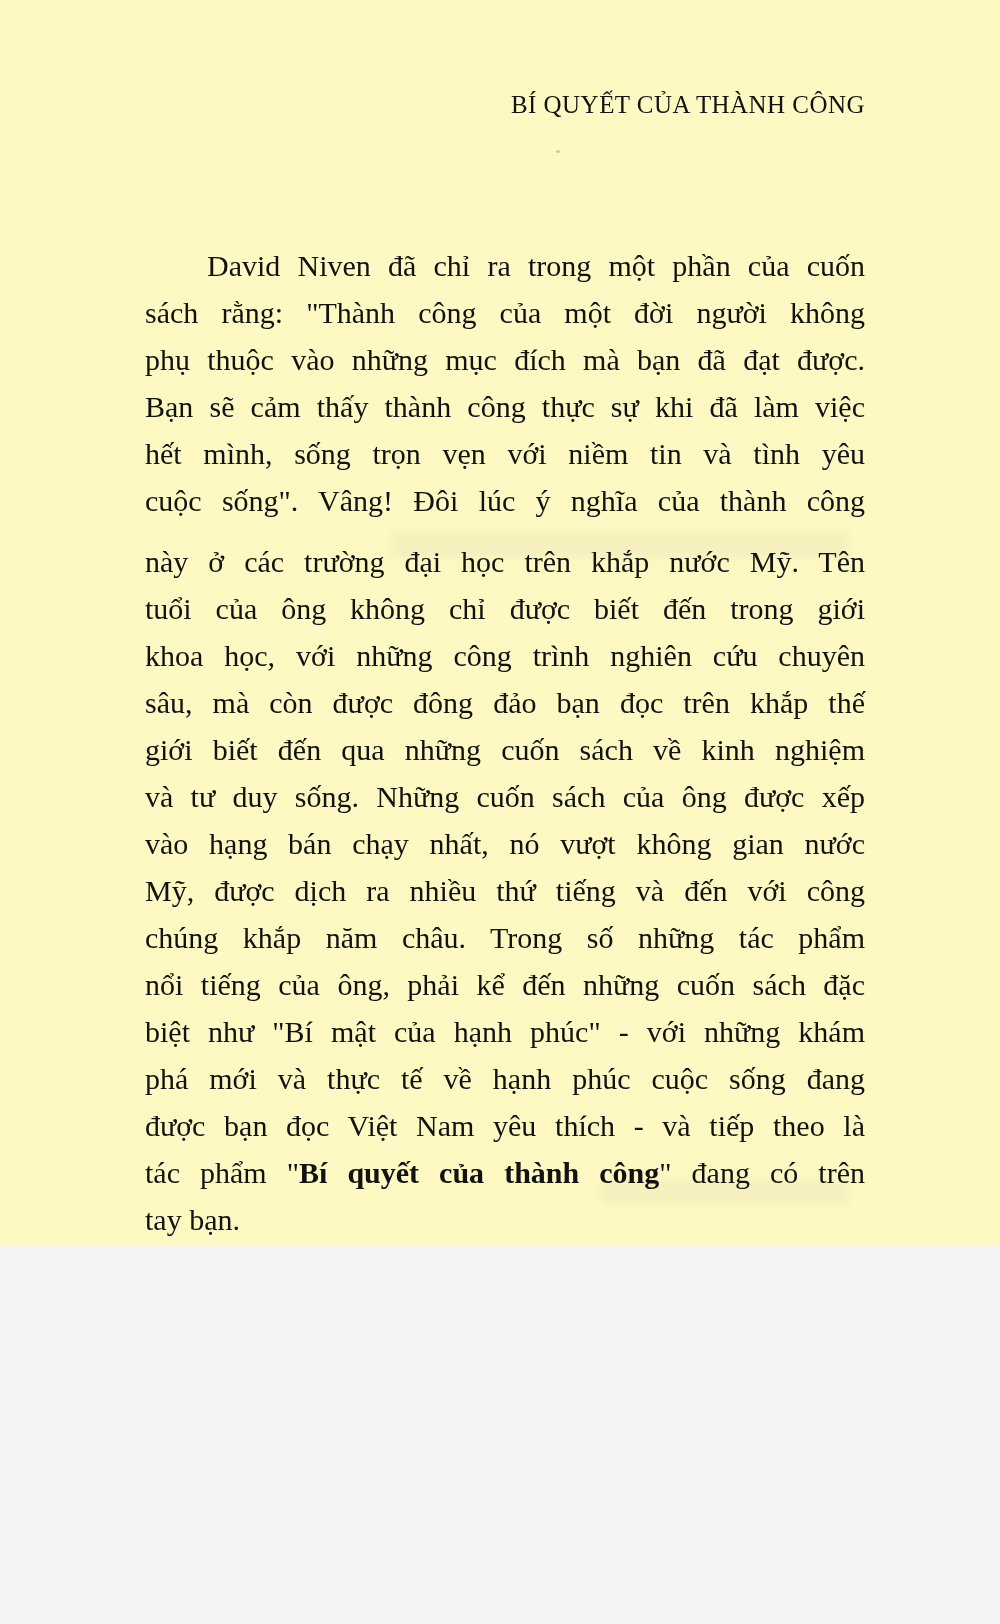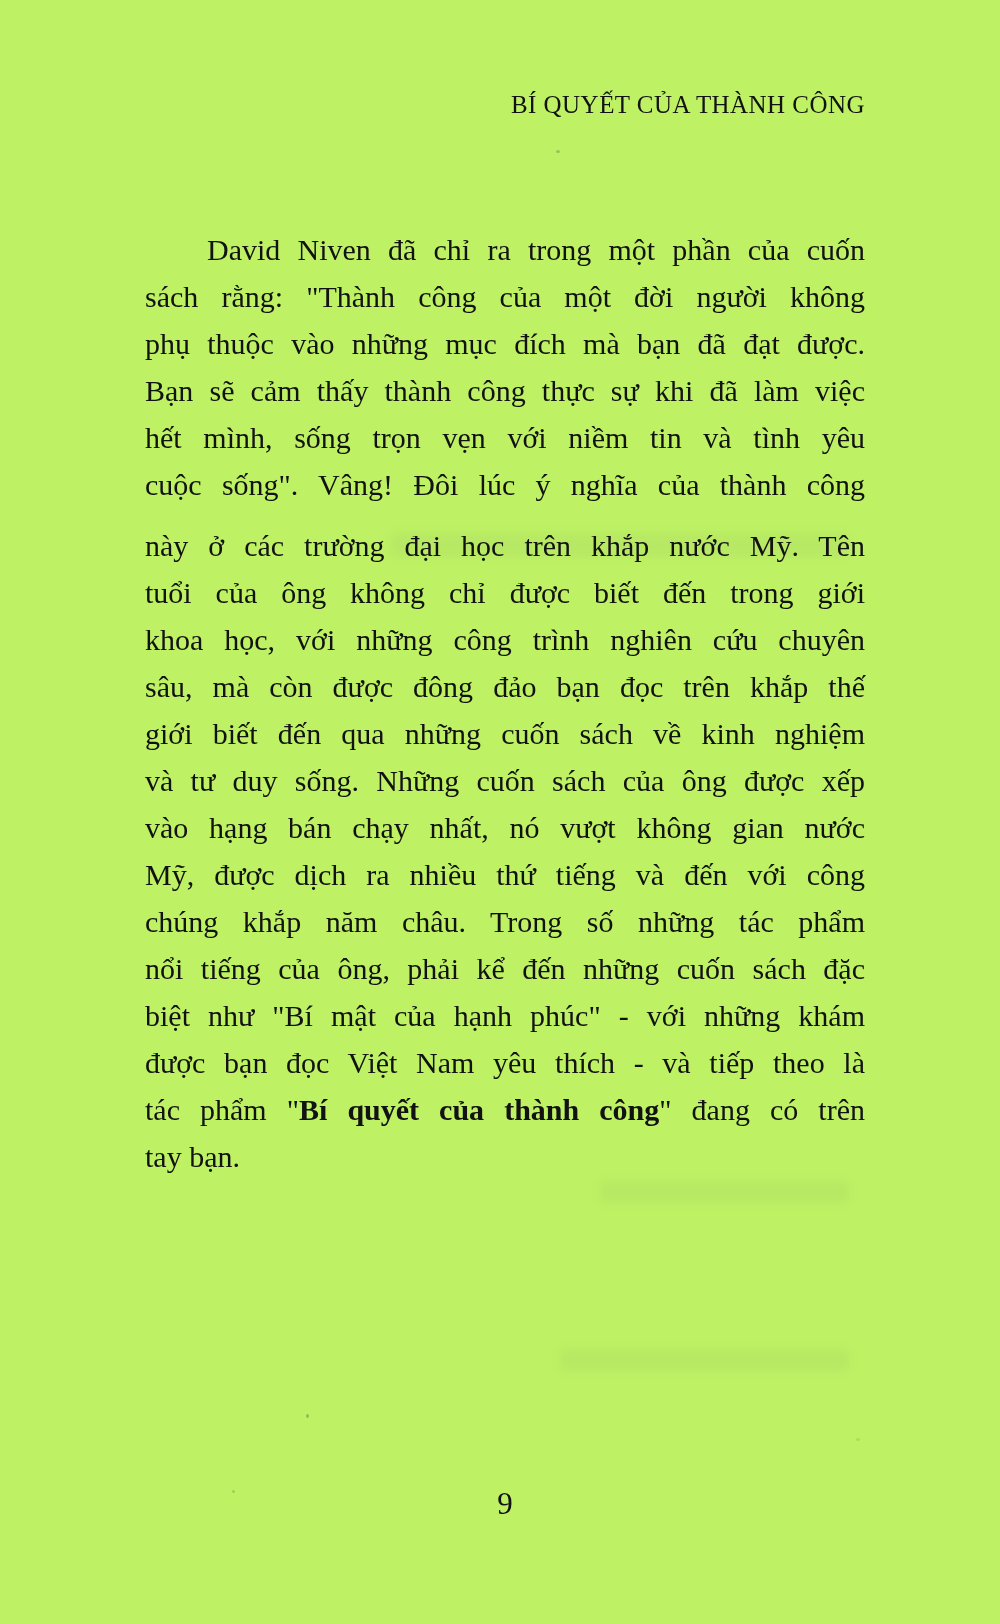--- a/index.html
+++ b/index.html
@@ -3,39 +3,39 @@
 <meta charset="utf-8">
 <style>
   html, body { margin: 0; padding: 0; }
   body {
     width: 1000px; height: 1624px;
     background: #f4f4f4;
     font-family: "Liberation Serif", "DejaVu Serif", serif;
   }
   .page {
     position: relative;
-    width: 1000px; height: 1624px;
-    background: #bef264;
+    width: 1000px; height: 1245px;
+    background: #fef9c3;
     overflow: hidden;
     color: #151515;
   }
   .running-head {
     position: absolute;
     left: 145px; top: 90px; width: 720px;
     text-align: right;
     font-size: 26px;
     letter-spacing: 0.5px;
     white-space: nowrap;
     transform: scaleX(0.96);
     transform-origin: right center;
     color: #121212;
   }
   .body-text {
     position: absolute;
-    left: 145px; top: 226px; width: 720px;
+    left: 145px; top: 242px; width: 720px;
     font-size: 30px;
     line-height: 47px;
     color: #121212;
   }
   .paragraph + .paragraph { margin-top: 14px; }
   .line {
     text-align: justify;
     text-align-last: justify;
     white-space: normal;
   }
@@ -97,20 +97,21 @@
         <div class="line"><span>tuổi của ông không chỉ được biết đến trong giới</span></div>
         <div class="line"><span>khoa học, với những công trình nghiên cứu chuyên</span></div>
         <div class="line"><span>sâu, mà còn được đông đảo bạn đọc trên khắp thế</span></div>
         <div class="line"><span>giới biết đến qua những cuốn sách về kinh nghiệm</span></div>
         <div class="line"><span>và tư duy sống. Những cuốn sách của ông được xếp</span></div>
         <div class="line"><span>vào hạng bán chạy nhất, nó vượt không gian nước</span></div>
         <div class="line"><span>Mỹ, được dịch ra nhiều thứ tiếng và đến với công</span></div>
         <div class="line"><span>chúng khắp năm châu. Trong số những tác phẩm</span></div>
         <div class="line"><span>nổi tiếng của ông, phải kể đến những cuốn sách đặc</span></div>
         <div class="line"><span>biệt như "Bí mật của hạnh phúc" - với những khám</span></div>
+        <div class="line"><span>phá mới và thực tế về hạnh phúc cuộc sống đang</span></div>
         <div class="line"><span>được bạn đọc Việt Nam yêu thích - và tiếp theo là</span></div>
         <div class="line"><span>tác phẩm "</span><b>Bí quyết của thành công</b><span>" đang có trên</span></div>
         <div class="line plast"><span>tay bạn.</span></div>
       </div>
     </div>
 
   <div class="speck s1"></div>
   <div class="speck s2"></div>
   <div class="speck s3"></div>
   <div class="speck s4"></div>

